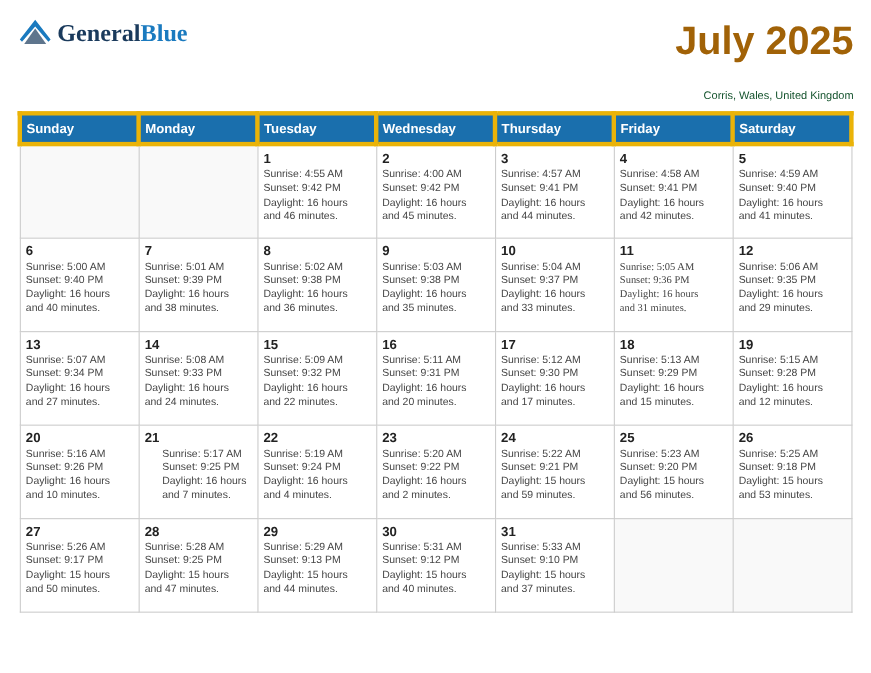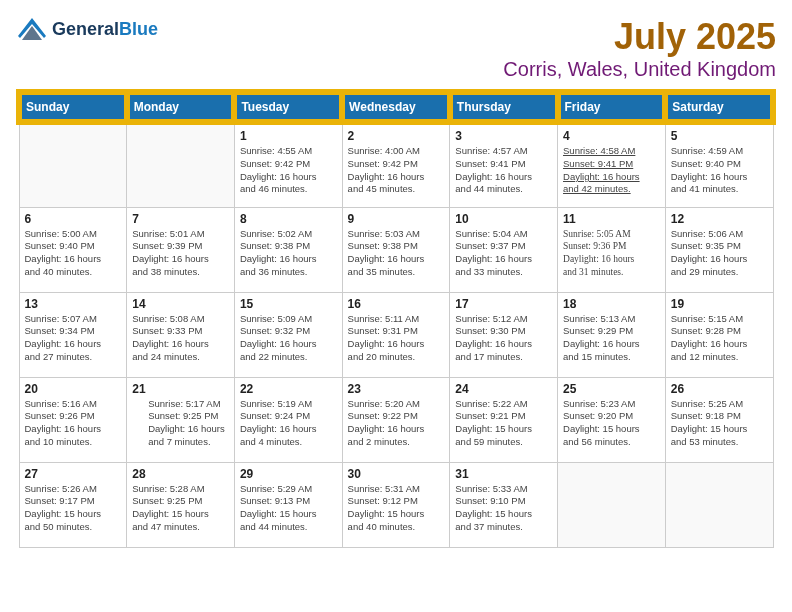--- a/index.html
+++ b/index.html
@@ -15,57 +15,59 @@
       justify-content: space-between;
       align-items: flex-start;
       margin-bottom: 8px;
     }
     .logo {
       display: flex;
       align-items: center;
       gap: 4px;
     }
     .logo-text {
-      font-size: 18px;
+      font-size: 22px;
       font-weight: bold;
       color: #1a3a5c;
       line-height: 1.1;
+      font-family: Liberation Serif, serif;
     }
     .logo-blue {
       color: #1a7abf;
     }
     .logo-icon {
       width: 32px;
       height: 28px;
     }
     .title-block {
       text-align: right;
     }
     .title-block .month-year {
       font-size: 36px;
       font-weight: bold;
       color: #a16207;
     }
     .title-block .location {
-      font-size: 20px;
-      color: #701a75;
+      font-size: 10px;
+      color: #14532d;
+      margin-top: 24px;
     }
     .calendar {
       width: 100%;
       border-collapse: collapse;
       border: 1px solid #ccc;
     }
     .calendar th {
       background: #1a6fad;
       color: #fff;
       font-size: 12px;
       font-weight: bold;
       padding: 5px 4px;
       text-align: left;
-      border: 6px solid #eab308;
+      border: 4px solid #eab308;
     }
     .calendar td {
       vertical-align: top;
       border: 1px solid #ccc;
       padding: 4px 5px;
       width: calc(100% / 7);
       min-height: 80px;
       font-size: 10px;
       color: #333;
       background: #fff;
@@ -140,21 +142,21 @@
         </td>
         <td>
           <span class="day-num">3</span>
           <div class="day-info" style="white-space: pre-line;">Sunrise: 4:57 AM
 Sunset: 9:41 PM
 Daylight: 16 hours
 and 44 minutes.</div>
         </td>
         <td>
           <span class="day-num">4</span>
-          <div class="day-info" style="white-space: pre-line; text-decoration: underline;">Sunrise: 4:58 AM
+          <div class="day-info" style="white-space: pre-line;">Sunrise: 4:58 AM
 Sunset: 9:41 PM
 Daylight: 16 hours
 and 42 minutes.</div>
         </td>
         <td>
           <span class="day-num">5</span>
           <div class="day-info" style="white-space: pre-line;">Sunrise: 4:59 AM
 Sunset: 9:40 PM
 Daylight: 16 hours
 and 41 minutes.</div>

